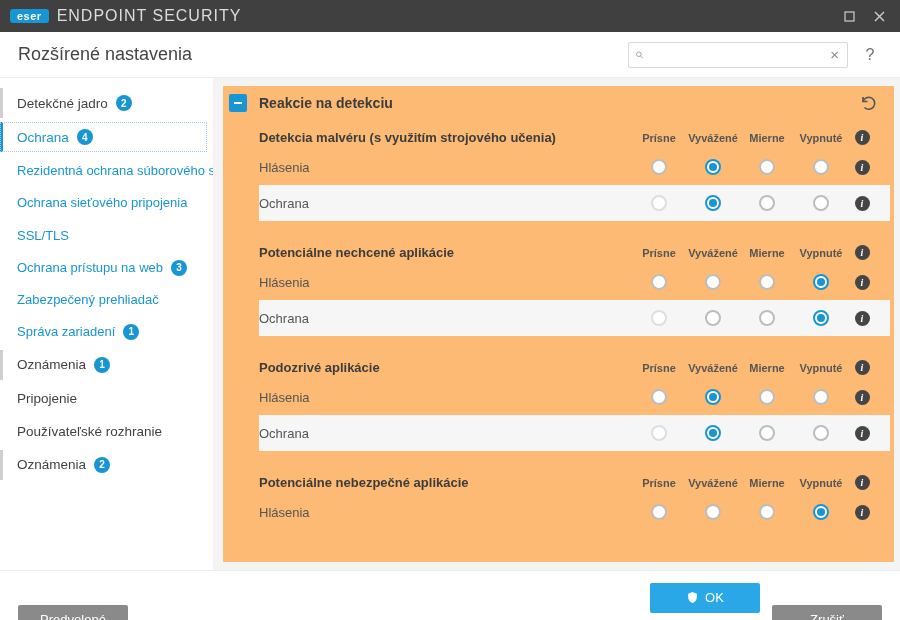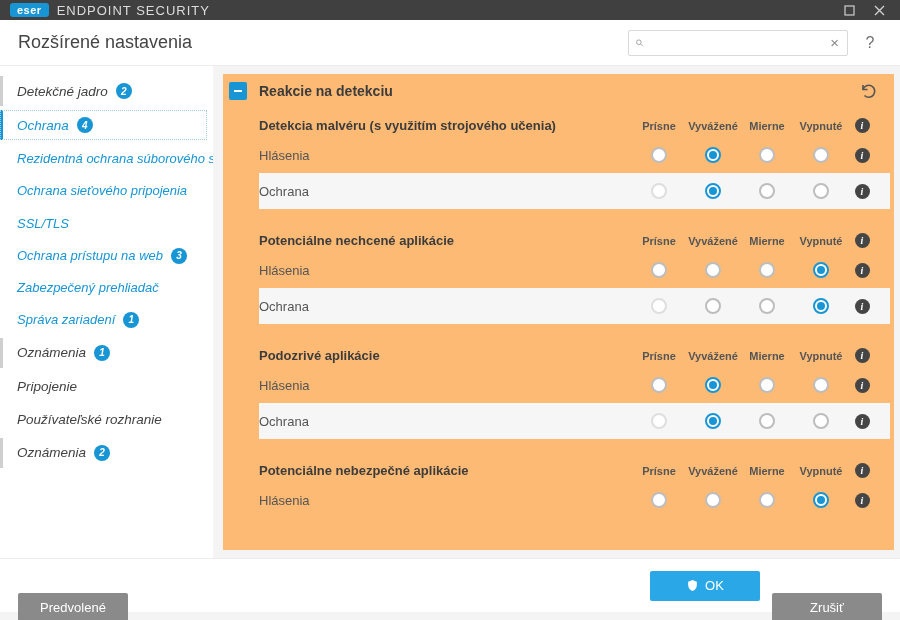--- a/index.html
+++ b/index.html
@@ -25,39 +25,39 @@
     font-family: "Segoe UI", Arial, sans-serif;
     font-size: 13px;
     color: var(--text);
     background: var(--page-bg);
     overflow: hidden;
     position: relative;
   }
 
   
   .titlebar {
-    height: 20px;
+    height: 32px;
     background: var(--titlebar-bg);
     color: #fff;
     display: flex;
     align-items: center;
     padding: 0 6px 0 10px;
   }
   .titlebar .brand-logo {
     background: var(--accent);
     color: #fff;
     font-weight: 700;
     font-size: 11px;
     border-radius: 3px;
     padding: 1px 7px;
     letter-spacing: 0.5px;
     margin-right: 8px;
   }
   .titlebar .title-text {
-    font-size: 13px;
+    font-size: 16px;
     letter-spacing: 1px;
     color: #dcdcdc;
   }
   .titlebar .spacer { flex: 1; }
   .titlebar .win-btn {
     width: 30px;
     height: 28px;
     display: flex;
     align-items: center;
     justify-content: center;
@@ -130,21 +130,20 @@
     overflow:hidden;
   }
   .nav-item {
     display:flex;
     align-items:center;
     padding: 7px 10px 7px 14px;
     cursor:pointer;
     color: var(--text);
     border-left: 3px solid transparent;
     margin-bottom: 4px;
-    font-style: italic;
   }
   .nav-item.top { font-size:13.5px; }
   .nav-item.sub {
     color: var(--accent);
     padding-left: 14px;
     font-size:13px;
     line-height:1.25;
     margin-bottom: 2px;
   }
   .nav-item.active {

